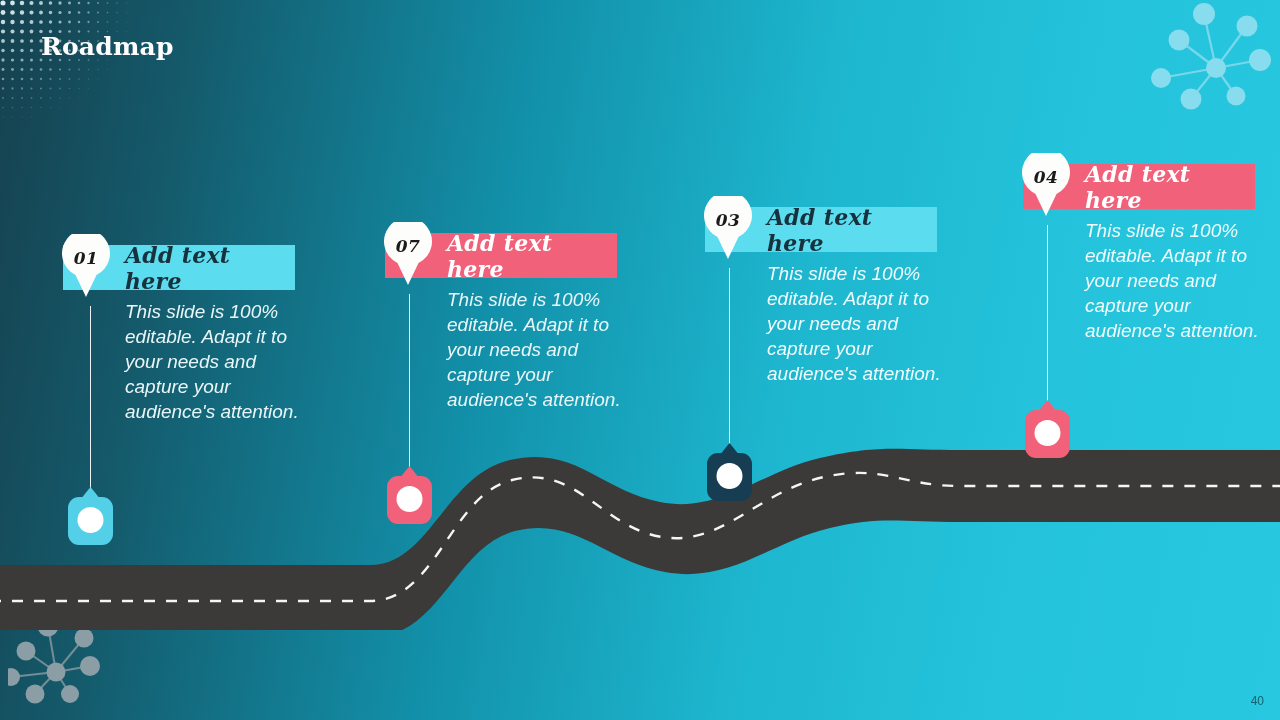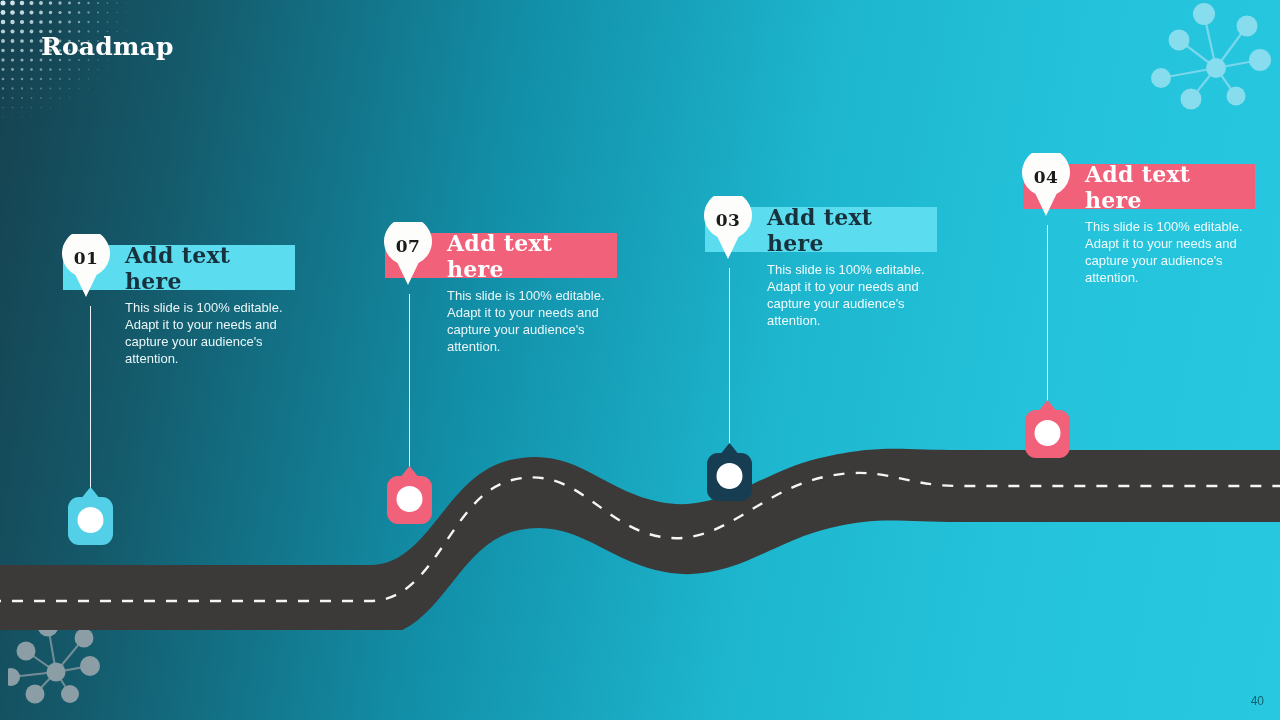--- a/index.html
+++ b/index.html
@@ -26,21 +26,21 @@
     position:absolute; left:41px; top:32px;
     font-family:"DejaVu Serif", serif;
     font-weight:bold; font-size:25px; letter-spacing:.2px;
     color:#ffffff;
   }
 
   
   .road-layer { position:absolute; left:0; top:380px; width:1280px; height:250px; }
 
   
-  .milestone { position:absolute; }
+  .milestone { position:absolute;font-style:italic; }
   .head {
     position:relative; height:45px;
     display:flex; align-items:center;
   }
   .head-bar {
     position:absolute; left:0; top:0; height:45px; width:100%;
   }
   .head-bar.cyan { background:#5bdcef; }
   .head-bar.pink { background:#f2617a; }
   .head-title {
@@ -59,21 +59,21 @@
   .pin-num {
     position:absolute; left:0; top:0; width:48px; height:48px;
     display:flex; align-items:center; justify-content:center;
     font-family:"DejaVu Serif", serif; font-weight:bold;
     font-size:17px; color:#1b1b1b; letter-spacing:.5px;
   }
 
   .body-text {
     margin-top:9px; margin-left:62px;
     width:175px;
-    font-size:13px; line-height:1.32;
+    font-size:19px; line-height:1.32;
     color:#e9f6f8;
   }
   .body-text.m3, .body-text.m4 { color:#f0fbfd; }
 
   .stem {
     position:absolute; width:1px; background:#ffffff; opacity:.92;
   }
 
   
   .marker { position:absolute; width:47px; height:62px; }

